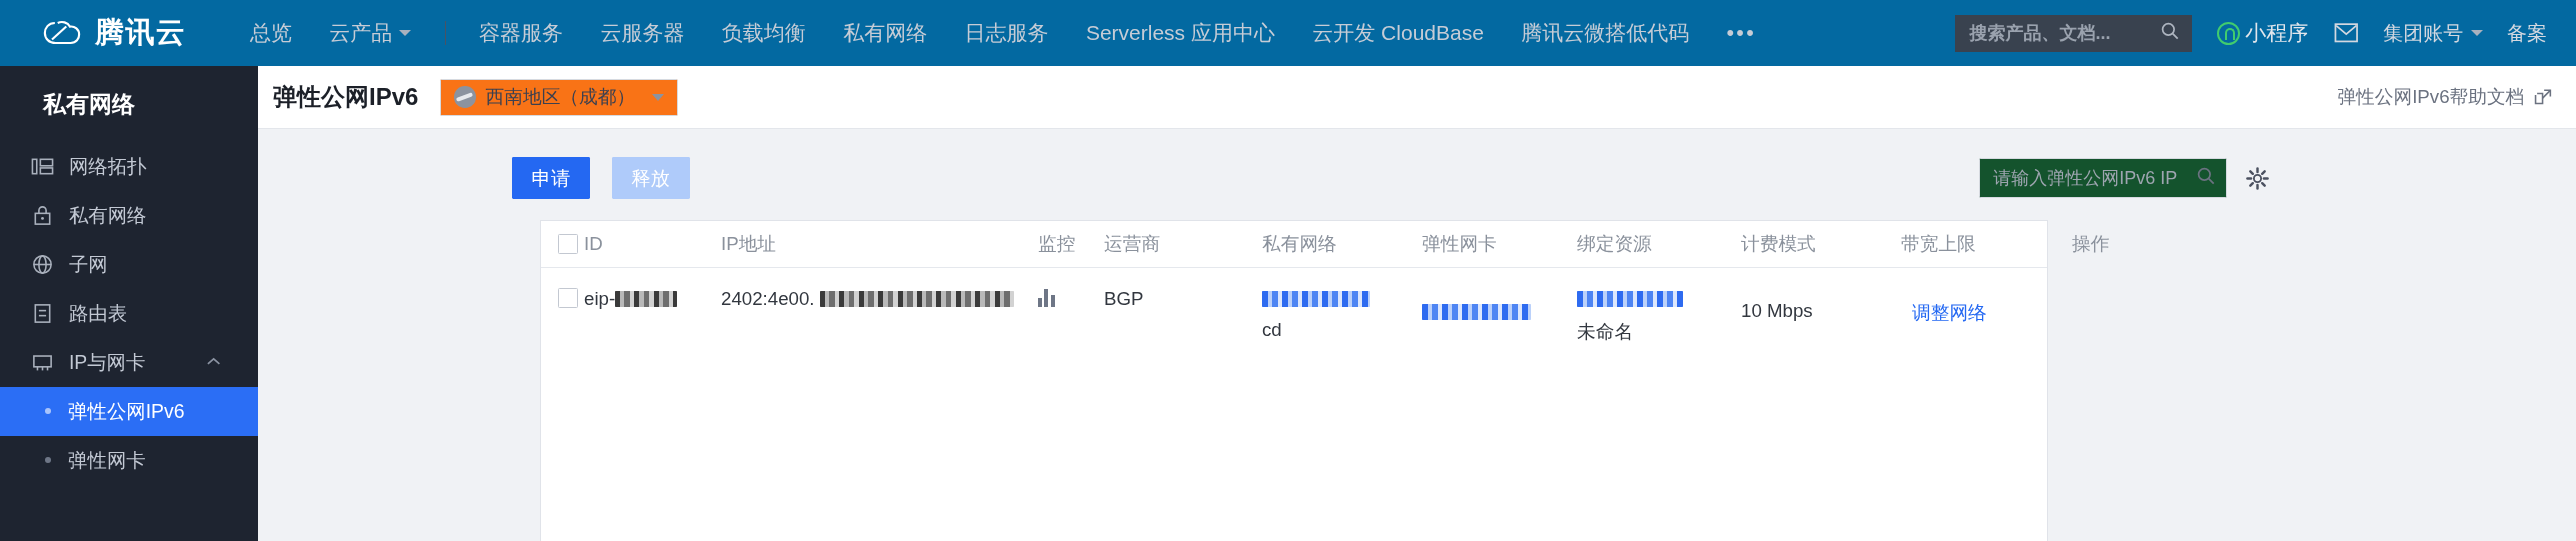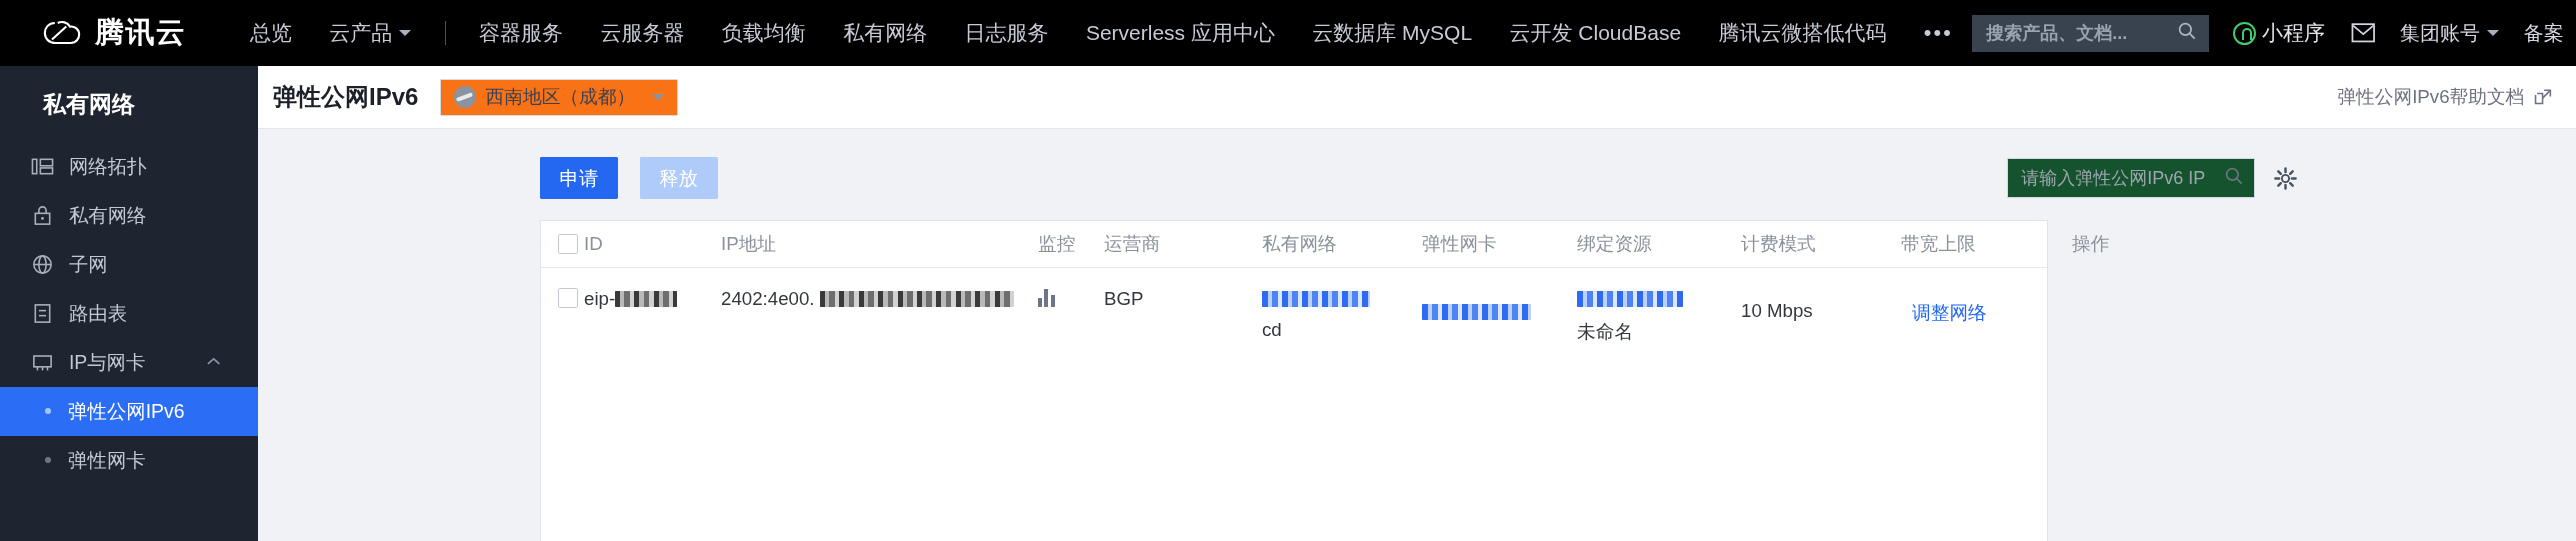--- a/index.html
+++ b/index.html
@@ -3,21 +3,21 @@
 <meta charset="utf-8">
 <style>
   * { box-sizing: border-box; margin:0; padding:0; }
   html,body { width:2576px; height:541px; overflow:hidden;
     font-family:"Liberation Sans","DejaVu Sans",sans-serif; }
   body { background:#F0F2F5; }
 
   
   .topbar{
     position:absolute; left:0; top:0; width:2576px; height:66px;
-    background:#000000; display:flex; align-items:center;
+    background:#0369a1; display:flex; align-items:center;
     color:#D3D8E0; font-size:21.6px; white-space:nowrap;
   }
   .logo-wrap{ display:flex; align-items:center; margin-left:42px; }
   .logo-mark{ width:40px; height:40px; }
   .logo-text{ color:#FFFFFF; font-size:29px; font-weight:bold; margin-left:13px;
               letter-spacing:1.4px; }
   .nav{ display:flex; align-items:center; margin-left:45px; }
   .nav-item{ color:#C6CCD6; font-size:21px; padding:0 18.7px; cursor:pointer; display:flex;
              align-items:center; height:66px; }
   .caret{ display:inline-block; margin-left:7.2px; width:0;height:0;
@@ -81,21 +81,21 @@
           position:relative;}
   .globe:after{content:"";position:absolute;left:2.2px;top:8.6px;width:17.3px;height:4.3px;
     background:#E7E9ED;border-radius:2.2px;transform:rotate(-20deg);}
   .region-sel .rcaret{ margin-left:17.3px; width:0;height:0;
     border-left:6.5px solid transparent;border-right:6.5px solid transparent;
     border-top:7.2px solid #8C939F;}
   .help-link{ margin-left:auto; margin-right:23px; font-size:18.7px; color:#6B7280;
               display:flex; align-items:center; cursor:pointer; }
 
   
-  .toolbar{ position:absolute; left:540px; top:157px; width:1757px; height:42px;
+  .toolbar{ position:absolute; left:512px; top:157px; width:1757px; height:42px;
             display:flex; align-items:center; }
   .btn{ height:42px; min-width:78px; display:flex; align-items:center; justify-content:center;
         font-size:19.4px; border-radius:1.4px; cursor:pointer; padding:0 18.7px;}
   .btn-primary{ background:#2468F2; color:#fff; }
   .btn-disabled{ background:#AFCBFA; color:#FFFFFF; margin-left:21.6px; }
   .tool-right{ margin-left:auto; display:flex; align-items:center; }
   .tbl-search{
     width:248px;height:40px;border:0.7px solid #D6DAE0;background:#14532d;display:flex;
     align-items:center;padding:0 10px 0 13px;font-size:18px;color:#9EA5B0;border-radius:1.4px;
   }
@@ -164,23 +164,20 @@
     <div class="nav-item">
       <span>私有网络</span>
       </div>
     <div class="nav-item">
       <span>日志服务</span>
       </div>
     <div class="nav-item">
       <span>Serverless 应用中心</span>
       </div>
     <div class="nav-item">
-      <span>云数据库 MySQL</span>
-      </div>
-    <div class="nav-item">
       <span>云开发 CloudBase</span>
       </div>
     <div class="nav-item">
       <span>腾讯云微搭低代码</span>
       </div>
     <div class="dots">•••</div>
   </div>
 
   <div class="hdr-right">
     <div class="hdr-search">

